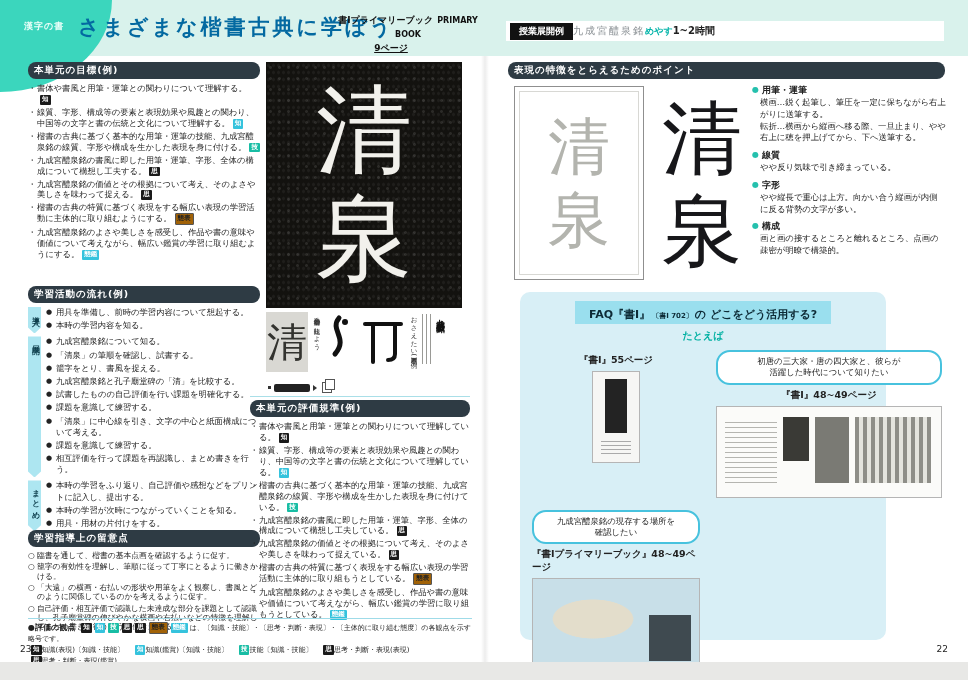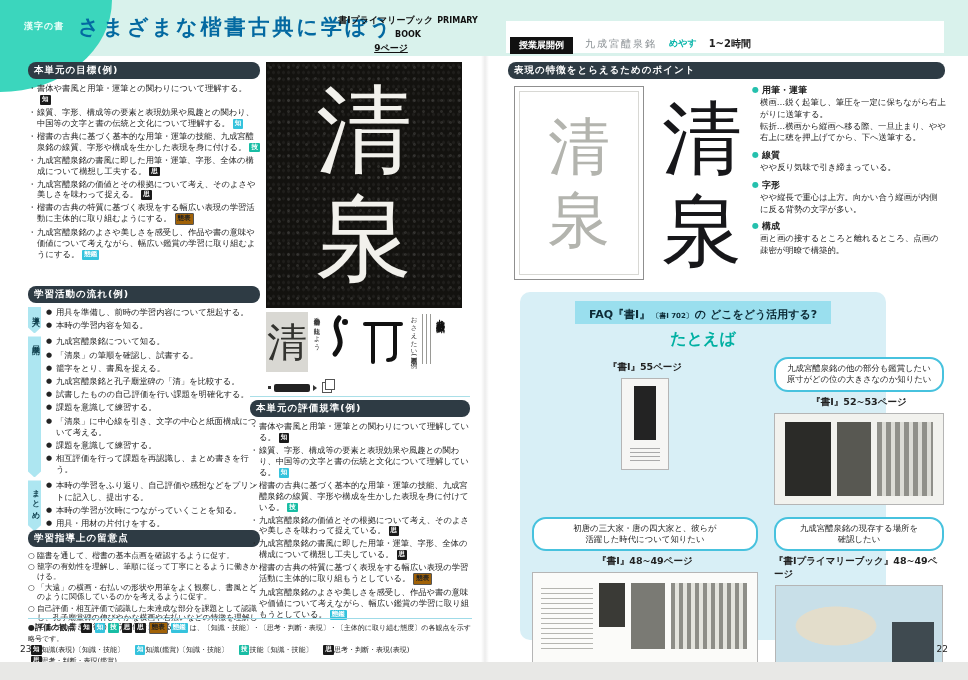--- a/index.html
+++ b/index.html
@@ -7,21 +7,21 @@
          font-family:"DejaVu Sans","Liberation Sans",sans-serif;color:#222;
          box-shadow:0 3px 6px rgba(0,0,0,.35);}
   
   .band{position:absolute;left:0;top:0;width:968px;height:56px;background:#d9f2ec;}
   .corner{position:absolute;left:0;top:0;width:112px;height:92px;background:#3bd6bd;border-bottom-right-radius:100% 100%;}
   .corner-label{position:absolute;left:24px;top:20px;color:#eafff9;font-size:9px;font-weight:bold;letter-spacing:1px;}
   .main-title{position:absolute;left:78px;top:13px;font-size:21px;font-weight:bold;color:#0369a1;letter-spacing:3px;}
   .bookref{position:absolute;left:336px;top:14px;width:144px;font-size:9px;font-weight:bold;line-height:1.55;color:#111;text-align:center;}
   .bookref .en{font-size:8px;margin-left:4px;}
   .bookref .pg{display:block;text-align:center;padding-right:34px;text-decoration:underline;}
-  .lesson-strip{position:absolute;left:506px;top:21px;width:438px;height:20px;background:#fff;display:flex;align-items:flex-start;gap:12px;padding:16px 4px;box-sizing:border-box;}
+  .lesson-strip{position:absolute;left:506px;top:21px;width:438px;height:20px;background:#fff;display:flex;align-items:center;gap:0;padding:4px 4px;box-sizing:border-box;}
   .lesson-label{background:#111;color:#fff;font-size:9px;font-weight:bold;padding:2px 9px;white-space:nowrap;}
   .lesson-title{color:#8a9094;font-size:10px;letter-spacing:2px;white-space:nowrap;}
   .duration-label{color:#00b3a8;font-weight:bold;font-size:9px;white-space:nowrap;}
   .duration-value{font-weight:bold;font-size:10px;white-space:nowrap;}
   
   .bar{background:#2e3b44;color:#fff;font-size:9.5px;font-weight:bold;padding:2px 6px;letter-spacing:1px;margin-bottom:4px;border-radius:8px;}
   .dotlist{list-style:none;margin:0;padding:0;font-size:8.3px;line-height:1.32;}
   .dotlist li{position:relative;padding-left:9px;margin-bottom:2px;}
   .dotlist li::before{content:"・";position:absolute;left:0;}
   .badge{display:inline-block;font-size:6.5px;font-weight:bold;padding:0 2px;line-height:1.5;margin-left:3px;vertical-align:1px;border-radius:1px;}
@@ -78,21 +78,21 @@
   .pt-label{font-size:9px;font-weight:bold;position:relative;padding-left:10px;}
   .pt-label::before{content:"●";position:absolute;left:0;top:1px;font-size:8px;color:#25c0ad;}
   .pt-body{font-size:8.4px;line-height:1.4;padding-left:8px;white-space:pre-line;}
   
   .faq{position:absolute;left:520px;top:292px;width:366px;height:348px;background:#d8eff6;border-radius:10px;box-sizing:border-box;}
   .faq-header{text-align:center;margin-top:9px;}
   .faq-hl{display:inline-block;background:#9adfee;padding:2px 14px;color:#0d2b36;}
   .faq-hl .p1{font-size:11px;font-weight:bold;}
   .faq-hl .p2{font-size:7px;font-weight:bold;margin:0 2px;}
   .faq-hl .p3{font-size:11px;font-weight:bold;}
-  .faq-sub{text-align:center;color:#00b0a2;font-weight:bold;font-size:16px;margin:5px 0 7px;}
+  .faq-sub{text-align:center;color:#00b0a2;font-weight:bold;font-size:10px;margin:5px 0 7px;}
   .faq-grid{display:grid;grid-template-columns:1fr 1fr;column-gap:16px;row-gap:12px;padding:0 12px;}
   .fcard{display:flex;flex-direction:column;align-items:center;}
   .bubble{width:100%;box-sizing:border-box;border:2px solid #47c2de;border-radius:14px;background:#fff;font-size:8.4px;line-height:1.35;padding:4px 8px;text-align:center;white-space:pre-line;min-height:32px;display:flex;align-items:center;justify-content:center;}
   .fpage{font-size:9.5px;font-weight:bold;margin-top:4px;}
   .thumb{margin-top:4px;border:1px solid #b5b5b5;}
   .t-tall{width:46px;height:90px;background:
       linear-gradient(#232323,#232323) 50% 7px/22px 54px no-repeat,
       repeating-linear-gradient(0deg,#aaa 0 1px,transparent 1px 4px) 8px 66px/30px 16px no-repeat,#f6f6f4;}
   .t-calli{width:168px;height:90px;background:
       linear-gradient(#2b2b28,#2b2b28) 10px 8px/46px 74px no-repeat,
@@ -241,23 +241,23 @@
   <div class="sec-criteria">
     <div class="bar">本単元の評価規準(例)</div>
     <ul class="dotlist">
 
         <li><span>書体や書風と用筆・運筆との関わりについて理解している。</span><span class="badge b-black">知</span></li>
 
         <li><span>線質、字形、構成等の要素と表現効果や風趣との関わり、中国等の文字と書の伝統と文化について理解している。</span><span class="badge b-cyan">知</span></li>
 
         <li><span>楷書の古典に基づく基本的な用筆・運筆の技能、九成宮醴泉銘の線質、字形や構成を生かした表現を身に付けている。</span><span class="badge b-teal">技</span></li>
 
+        <li><span>九成宮醴泉銘の書風に即した用筆・運筆、字形、全体の構成について構想し工夫している。</span><span class="badge b-black">思</span></li>
+
         <li><span>九成宮醴泉銘の価値とその根拠について考え、そのよさや美しさを味わって捉えている。</span><span class="badge b-black">思</span></li>
-
-        <li><span>九成宮醴泉銘の書風に即した用筆・運筆、字形、全体の構成について構想し工夫している。</span><span class="badge b-black">思</span></li>
 
         <li><span>楷書の古典の特質に基づく表現をする幅広い表現の学習活動に主体的に取り組もうとしている。</span><span class="badge b-outline">態表</span></li>
 
         <li><span>九成宮醴泉銘のよさや美しさを感受し、作品や書の意味や価値について考えながら、幅広い鑑賞の学習に取り組もうとしている。</span><span class="badge b-cyanfill">態鑑</span></li>
       </ul>
   </div>
 
   <div class="fold"></div>
 
   <div class="sec-points-bar">
@@ -304,26 +304,20 @@
       </span>
     </div>
     <div class="faq-sub">たとえば</div>
     <div class="faq-grid">
 
         <div class="fcard">
           <div class="fpage">『書Ⅰ』55ページ</div>
           <div class="thumb t-tall"></div>
         </div>
 
-        <div class="fcard">
-          <div class="bubble">九成宮醴泉銘の他の部分も鑑賞したい
-原寸がどの位の大きさなのか知りたい</div>
-          <div class="fpage">『書Ⅰ』52~53ページ</div>
-          <div class="thumb t-calli"></div>
-        </div>
 
         <div class="fcard">
           <div class="bubble">初唐の三大家・唐の四大家と、彼らが
 活躍した時代について知りたい</div>
           <div class="fpage">『書Ⅰ』48~49ページ</div>
           <div class="thumb t-figures"></div>
         </div>
 
         <div class="fcard">
           <div class="bubble">九成宮醴泉銘の現存する場所を

